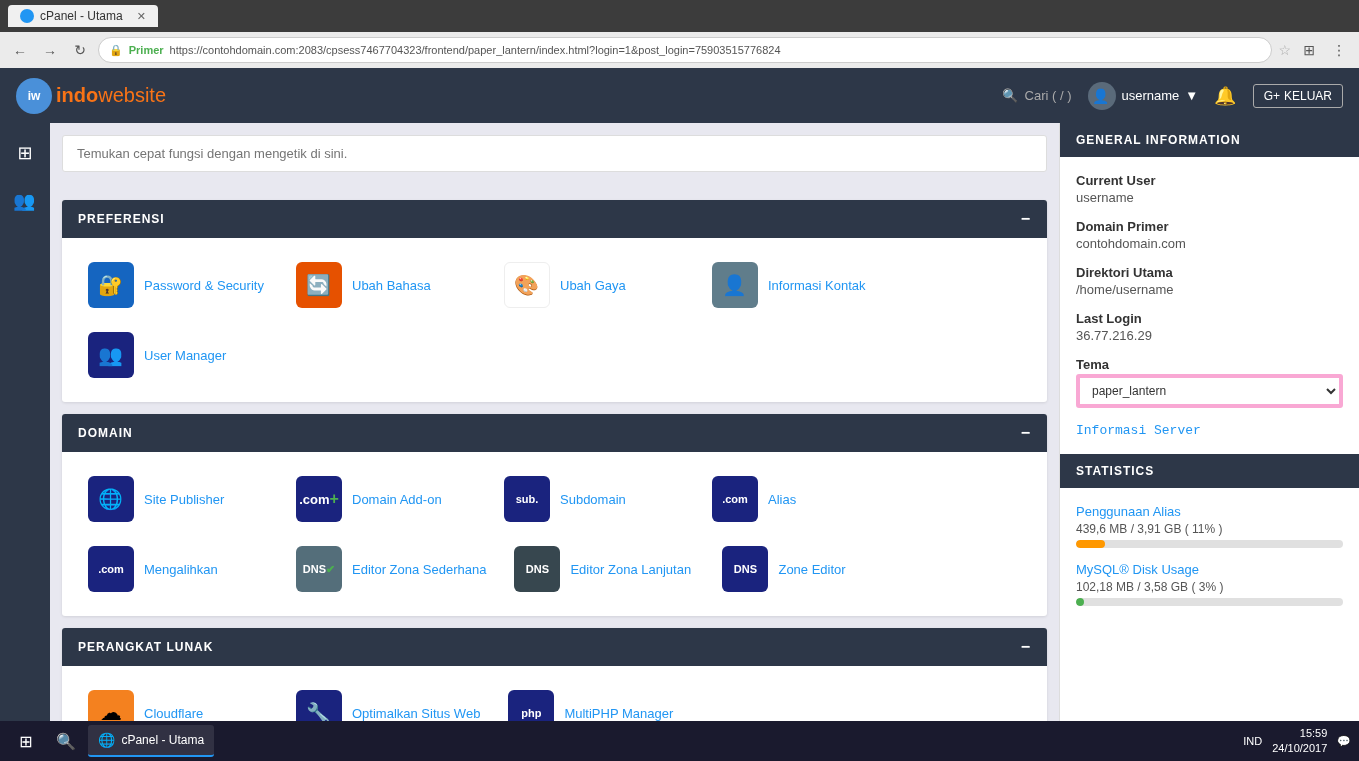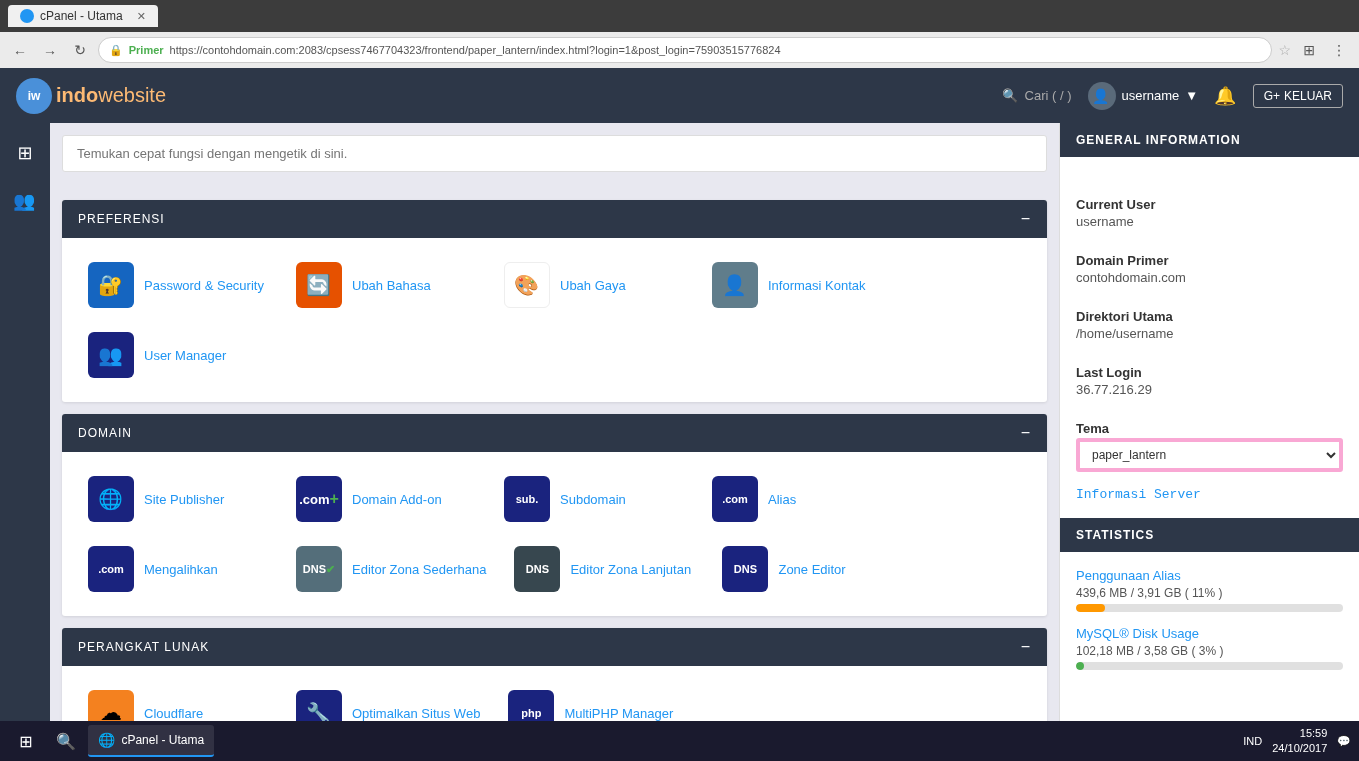--- a/index.html
+++ b/index.html
@@ -89,21 +89,21 @@
     .logo-icon {
       width: 36px; height: 36px;
       background: #4a90d9;
       border-radius: 50%;
       display: flex; align-items: center; justify-content: center;
       color: white;
       font-weight: bold;
       font-size: 12px;
     }
     .logo-text {
-      color: #fdba74;
+      color: #f97316;
       font-size: 20px;
       font-weight: 300;
     }
     .logo-text strong { font-weight: 700; }
     .header-search {
       margin-left: auto;
       display: flex;
       align-items: center;
       gap: 6px;
       color: #aaa;
@@ -207,21 +207,21 @@
       box-shadow: 0 1px 3px rgba(0,0,0,0.1);
     }
     .section-header {
       background: #2d3748;
       color: white;
       padding: 10px 16px;
       display: flex;
       align-items: center;
       justify-content: space-between;
       font-size: 12px;
-      font-weight: normal;
+      font-weight: bold;
       letter-spacing: 1px;
     }
     .section-toggle {
       color: white;
       font-size: 16px;
       cursor: pointer;
     }
     .section-body {
       padding: 16px;
       display: flex;
@@ -270,21 +270,21 @@
     }
     .panel-section-header {
       background: #2d3748;
       color: white;
       padding: 10px 16px;
       font-size: 12px;
       font-weight: bold;
       letter-spacing: 1px;
     }
     .panel-body { padding: 16px; }
-    .info-row { margin-bottom: 14px; margin-top: 24px; }
+    .info-row { margin-bottom: 14px; }
     .info-label { font-weight: bold; font-size: 13px; color: #333; margin-bottom: 2px; }
     .info-value { font-size: 13px; color: #555; }
     .info-link { color: #2196F3; cursor: pointer; text-decoration: none; font-size: 13px; font-family: Liberation Mono, monospace; }
 
     .tema-select {
       width: 100%;
       padding: 5px 8px;
       border: 4px solid #f9a8d4;
       border-radius: 3px;
       font-size: 12px;

